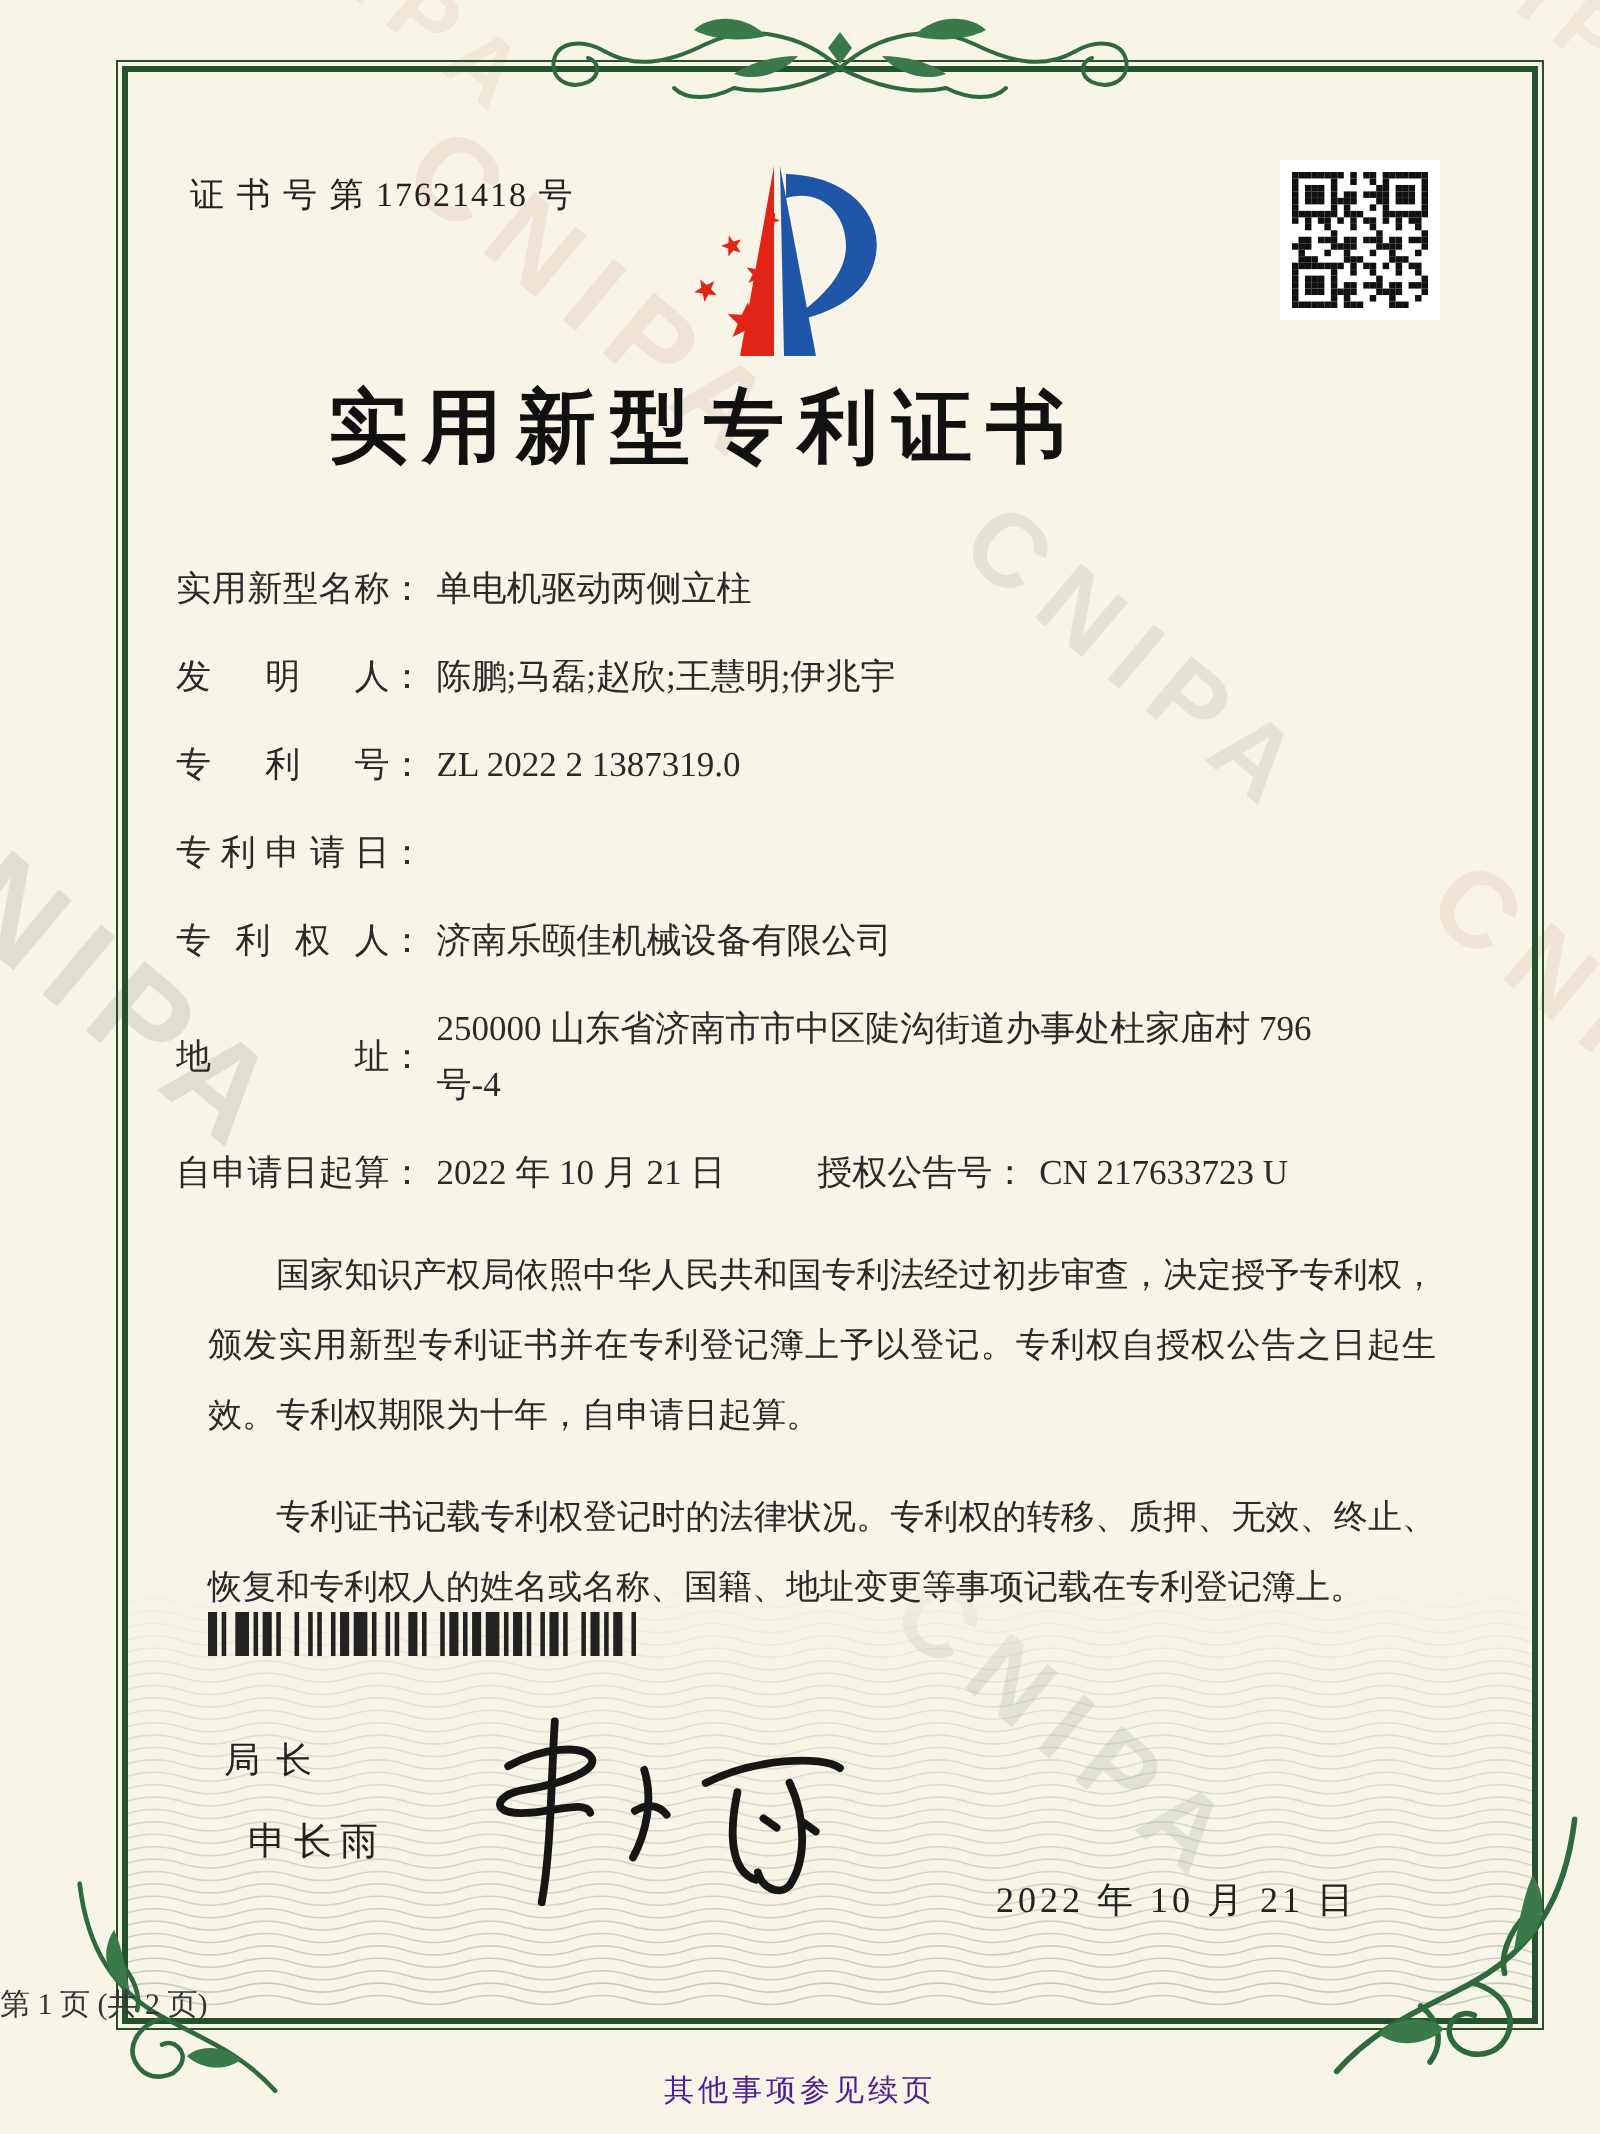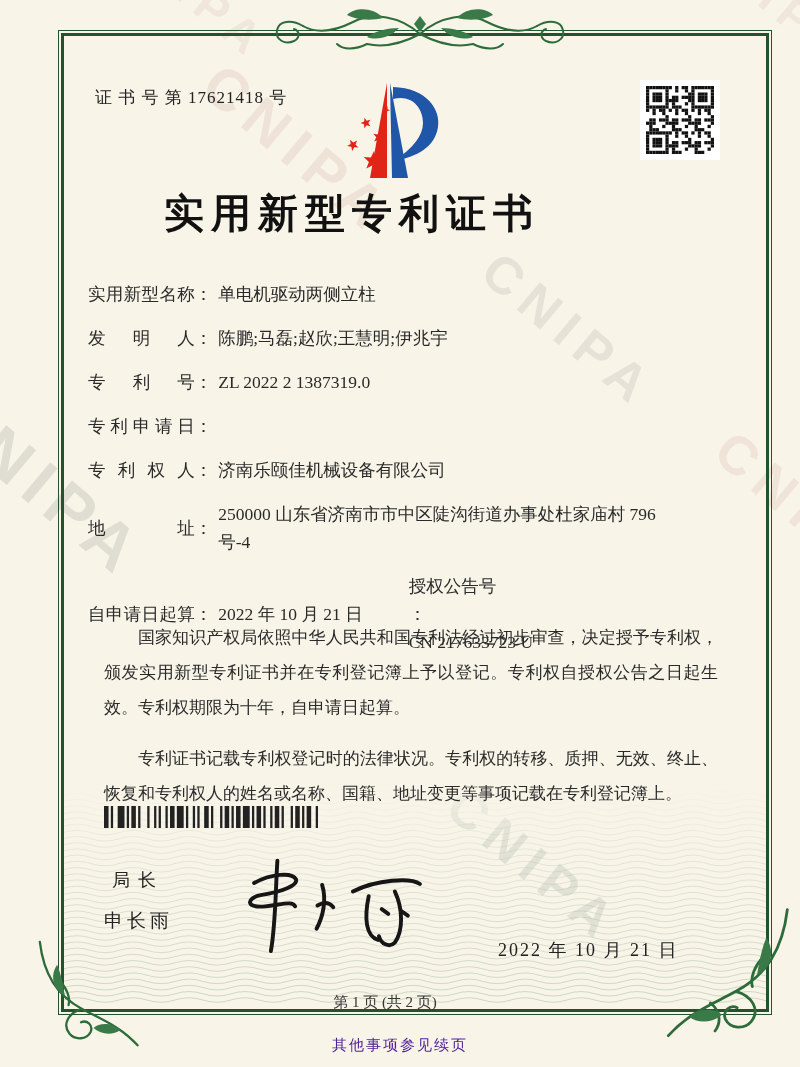--- a/index.html
+++ b/index.html
@@ -34,35 +34,35 @@
          font-size:40px;font-weight:bold;letter-spacing:7px;color:#111;}
   
   .fields{position:absolute;left:88px;top:280px;width:644px;font-size:17.5px;line-height:28px;}
   .frow{margin-bottom:16px;display:flex;align-items:center;}
   .flabel{display:inline-block;width:6.1em;text-align:justify;text-align-last:justify;flex:none;}
   .flabel.short{width:5em;}
   .fcolon{flex:none;margin-right:6px;}
   .fvalue{display:inline-block;max-width:470px;}
   .fpair{display:flex;}
   .fpair .fgroup{display:flex;}
-  .fpair .fgroup + .fgroup{margin-left:46px;flex-direction:column;}
+  .fpair .fgroup + .fgroup{margin-left:46px;}
   
   .legal{position:absolute;left:88px;top:604px;width:646px;font-size:17px;line-height:35px;
          text-align:justify;}
   .legal p{margin:16px;text-indent:2em;}
   
   .waves{position:absolute;left:63px;top:778px;width:704px;height:234px;pointer-events:none;}
   .waves-fade{position:absolute;left:63px;top:778px;width:704px;height:60px;
               background:linear-gradient(#f8f4e8,rgba(248,244,232,0));pointer-events:none;}
   .barcode{position:absolute;left:104px;top:806px;width:214px;height:22px;}
   .sig-role{position:absolute;left:112px;top:868px;font-size:18px;letter-spacing:8px;color:#222;}
-  .sig-name{position:absolute;left:104px;top:908px;font-size:19px;letter-spacing:4px;color:#222;}
+  .sig-name{position:absolute;left:124px;top:908px;font-size:19px;letter-spacing:4px;color:#222;}
   .sig-hand{position:absolute;left:228px;top:852px;width:205px;height:105px;}
   .issue-date{position:absolute;left:498px;top:938px;font-size:18px;letter-spacing:2px;color:#222;}
-  .page-info{position:absolute;left:0;top:993px;width:770px;text-align:center;font-size:15px;color:#333;}
+  .page-info{position:absolute;left:0;top:993px;width:770px;font-size:15px;color:#333;}
   .footer-note{position:absolute;left:0;top:1036px;width:800px;text-align:center;font-size:15px;
                letter-spacing:2px;color:#4c1d95;}
   
   .orn-top{position:absolute;left:255px;top:4px;width:330px;height:62px;}
   .orn-bl{position:absolute;left:36px;top:938px;width:115px;height:115px;}
   .orn-br{position:absolute;left:652px;top:900px;width:140px;height:150px;}
 </style>
 </head>
 <body>
 

